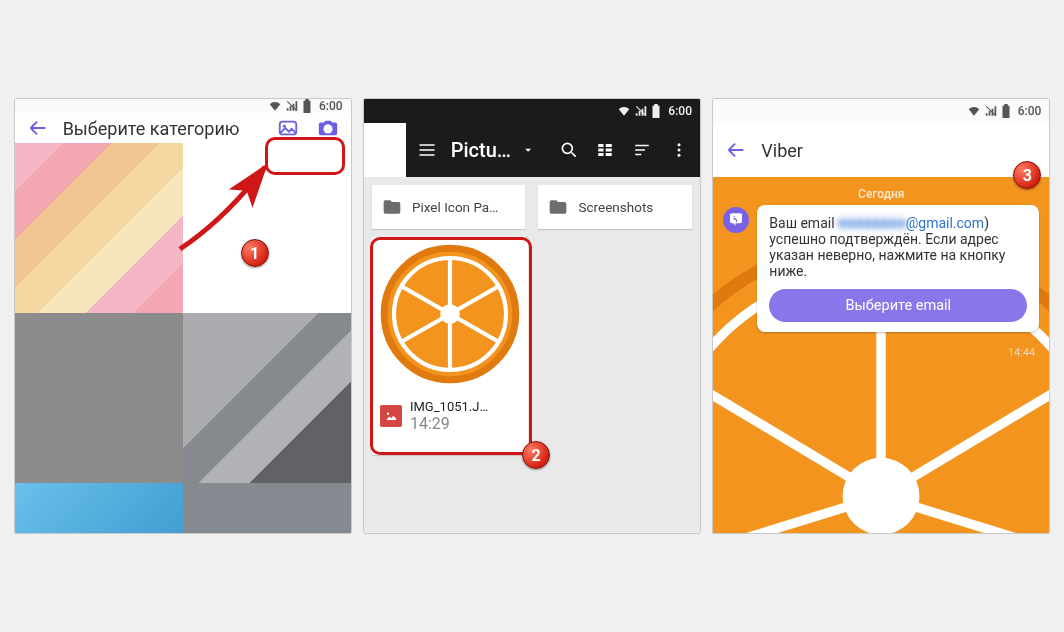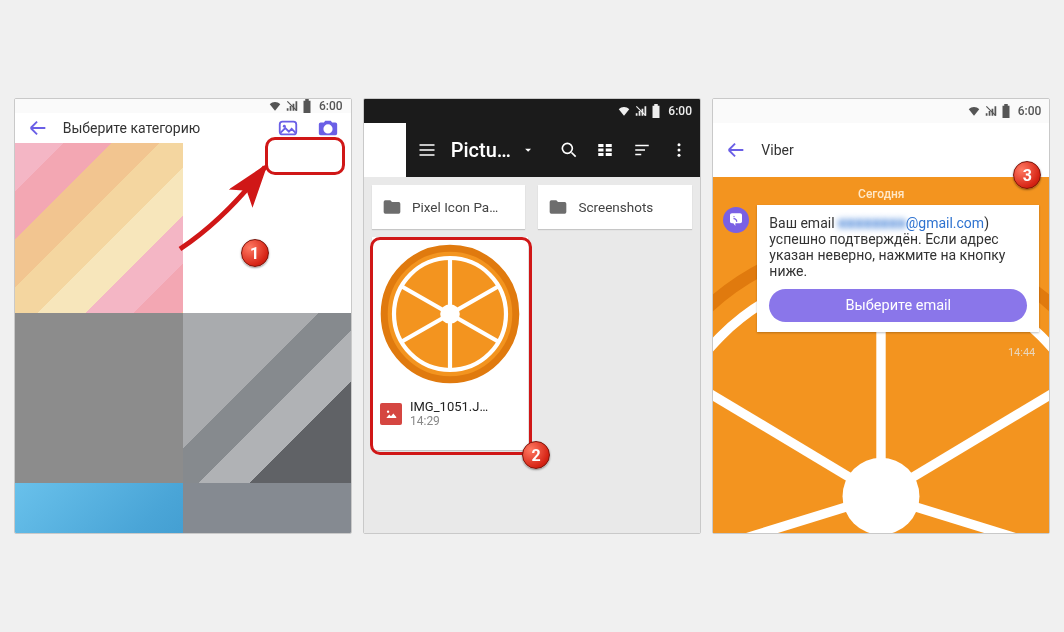--- a/index.html
+++ b/index.html
@@ -41,21 +41,21 @@
   
   .appbar {
     height: 54px;
     display: flex;
     align-items: center;
     padding: 0 8px;
     gap: 10px;
     background: #fff;
   }
   .appbar.dark { background: #1b1b1b; color: #fff; margin-left: 42px; }
-  .appbar .title { font-size: 14px; color: #333; flex: 0 0 auto; }
+  .appbar .title { font-size: 18px; color: #333; flex: 0 0 auto; }
   .appbar.dark .title { color: #fff; font-size: 20px; font-weight: 500; }
   .appbar .spacer { flex: 1; }
   .iconbtn {
     width: 30px; height: 30px;
     display: flex; align-items: center; justify-content: center;
     color: #6a5fe6;
     cursor: pointer;
   }
   .appbar.dark .iconbtn, .iconbtn.white { color: #fff; }
   svg { display: block; }
@@ -134,21 +134,21 @@
     display: flex; align-items: center; justify-content: center;
   }
   .filemeta { display: flex; align-items: center; gap: 8px; padding: 8px 8px 0 8px; }
   .imgicon {
     width: 22px; height: 22px;
     background: #d54641;
     display: flex; align-items: center; justify-content: center;
     border-radius: 2px;
   }
   .filemeta .fname { font-size: 13px; color: #222; }
-  .filemeta .ftime { font-size: 12px; color: #888; }
+  .filemeta .ftime { font-size: 16px; color: #888; }
   .fcol { display: flex; flex-direction: column; overflow: hidden; }
   
   .s3-body {
     flex: 1;
     position: relative;
     background: #f08b1e;
     overflow: hidden;
   }
   .orange-bg {
     position: absolute;
@@ -169,21 +169,21 @@
   .msgrow {
     display: flex; gap: 8px; align-items: flex-start;
   }
   .viber-ico {
     width: 26px; height: 26px; border-radius: 50%;
     background: #7a60e4;
     display: flex; align-items: center; justify-content: center;
     margin-top: 2px; flex-shrink:0;
   }
   .bubble {
-    background: #fff; border-radius: 0;
+    background: #fff; border-radius: 8px;
     padding: 10px 12px;
     font-size: 14px; color: #333;
     box-shadow: 0 1px 2px rgba(0,0,0,.25);
     position: relative;
   }
   .bubble a { color: #2f73d0; text-decoration: none; }
   .bubble .blur {
     color: transparent;
     text-shadow: 0 0 7px #3a7bd5;
   }

